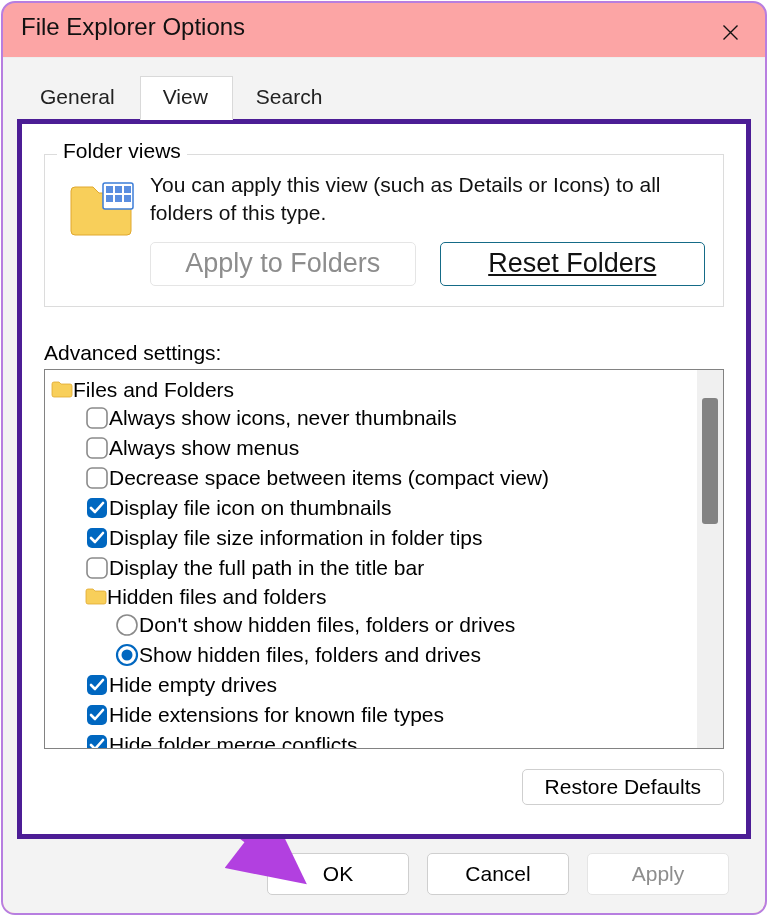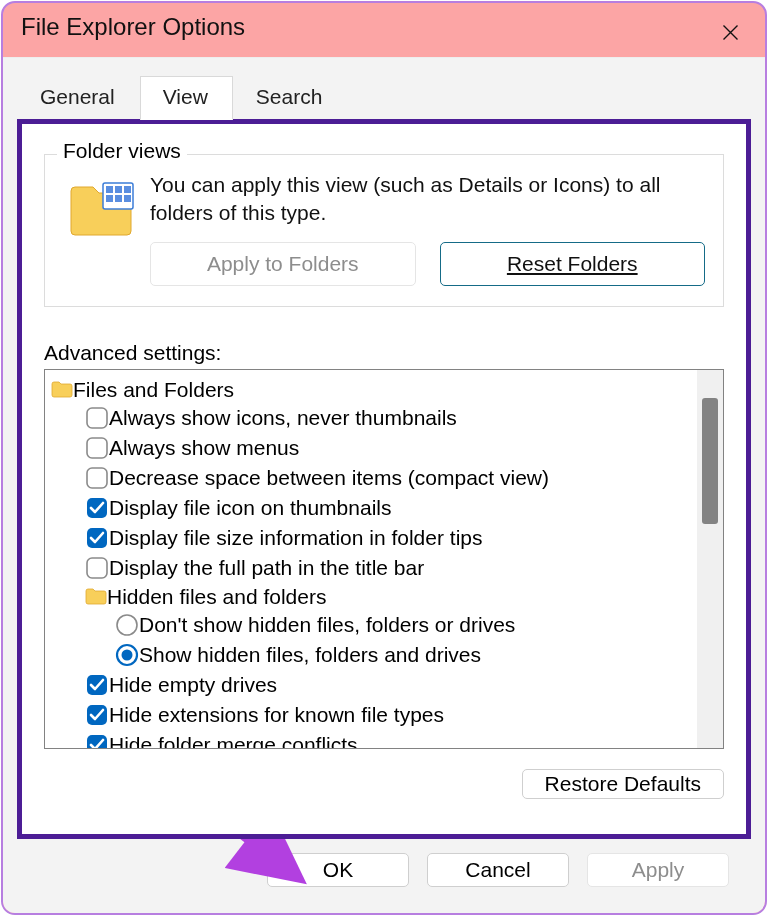--- a/index.html
+++ b/index.html
@@ -112,21 +112,21 @@
       color: #111;
       margin-bottom: 14px;
     }
     .fv-buttons {
       display: flex;
       gap: 24px;
     }
     .fv-buttons button {
       flex: 1;
       height: 44px;
-      font-size: 21px;
+      font-size: 27px;
       font-family: inherit;
       border-radius: 5px;
       cursor: pointer;
       background: #fff;
     }
     .btn-disabled {
       color: #8d8d8d;
       border: 1px solid #e5e5e5;
     }
     .btn-outlined {
@@ -189,40 +189,40 @@
       align-items: center;
       justify-content: center;
     }
     .checkbox svg, .radio svg { width: 24px; height: 24px; }
     .restore-row {
       display: flex;
       justify-content: flex-end;
       margin-top: 20px;
     }
     .restore-row button {
-      height: 30px;
+      height: 36px;
       padding: 0 22px;
       font-size: 21px;
       font-family: inherit;
       background: #fff;
       border: 1px solid #cfcfcf;
       border-radius: 5px;
       cursor: pointer;
     }
     .footer {
       background: #f3f3f3;
       padding: 14px 22px 16px 0;
       display: flex;
       justify-content: flex-end;
       gap: 18px;
       align-items: center;
     }
     .footer button {
       width: 142px;
-      height: 34px;
+      height: 42px;
       font-size: 21px;
       font-family: inherit;
       background: #fff;
       border: 1px solid #cfcfcf;
       border-radius: 5px;
       cursor: pointer;
     }
     .footer button.disabled {
       color: #8d8d8d;
       border-color: #e5e5e5;

